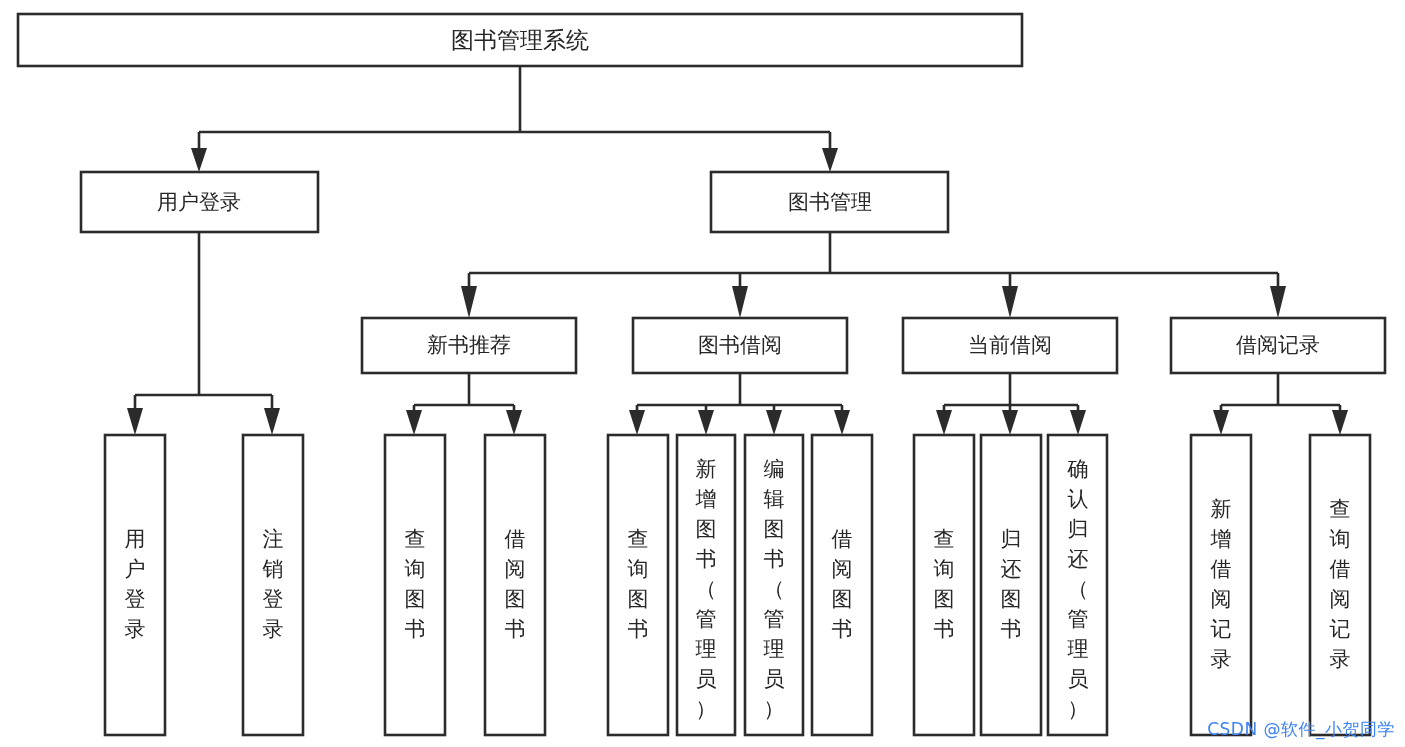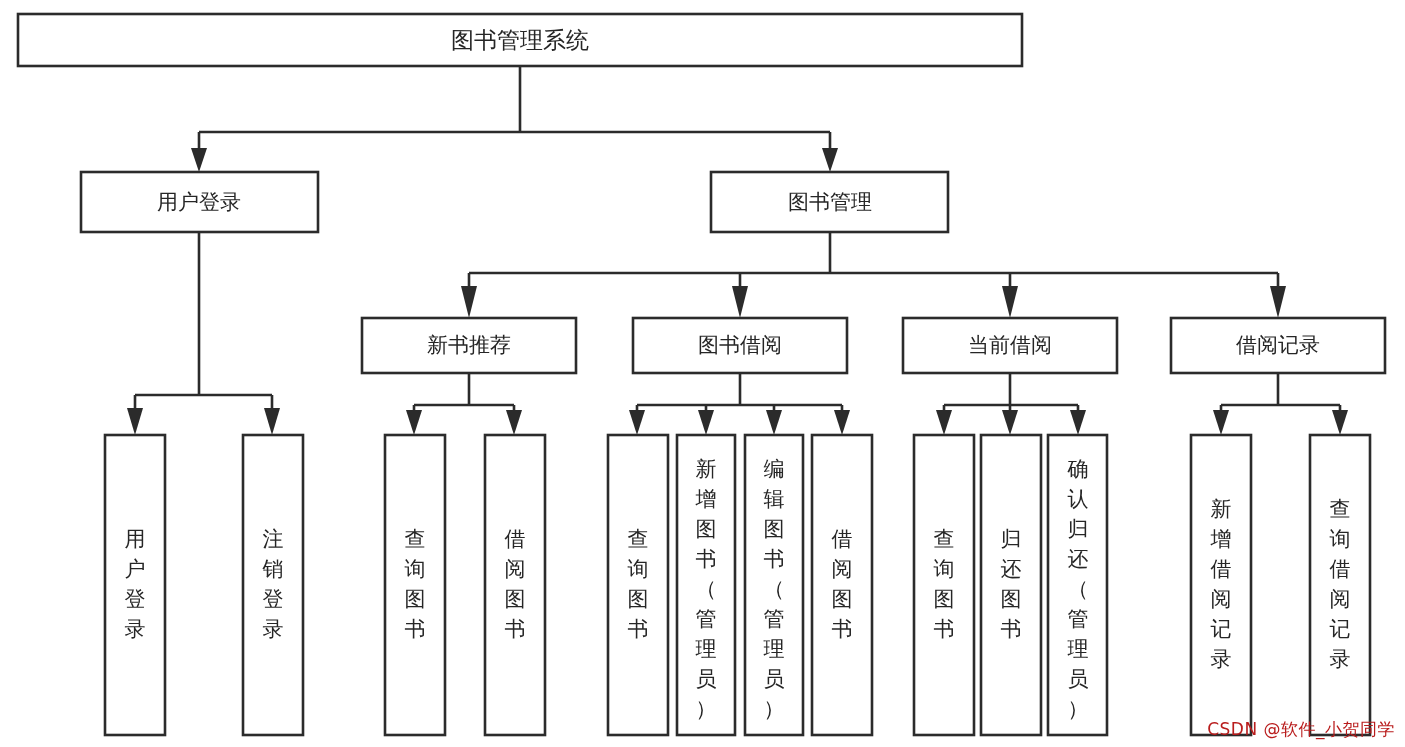--- a/index.html
+++ b/index.html
@@ -51,21 +51,21 @@
   .arrow-head {
     fill: #2b2b2b;
     stroke: none;
   }
   .watermark {
     position: absolute;
     right: 10px;
     bottom: 6px;
     font-family: "DejaVu Sans", "Liberation Sans", sans-serif;
     font-size: 17px;
-    color: #b91c1c;
+    color: #3b82f6;
     white-space: nowrap;
     letter-spacing: 0.5px;
   }
 </style>
 </head>
 <body>
 
 <div id="diagram-root">
 
   <svg id="flow" viewBox="0 0 1405 747">

